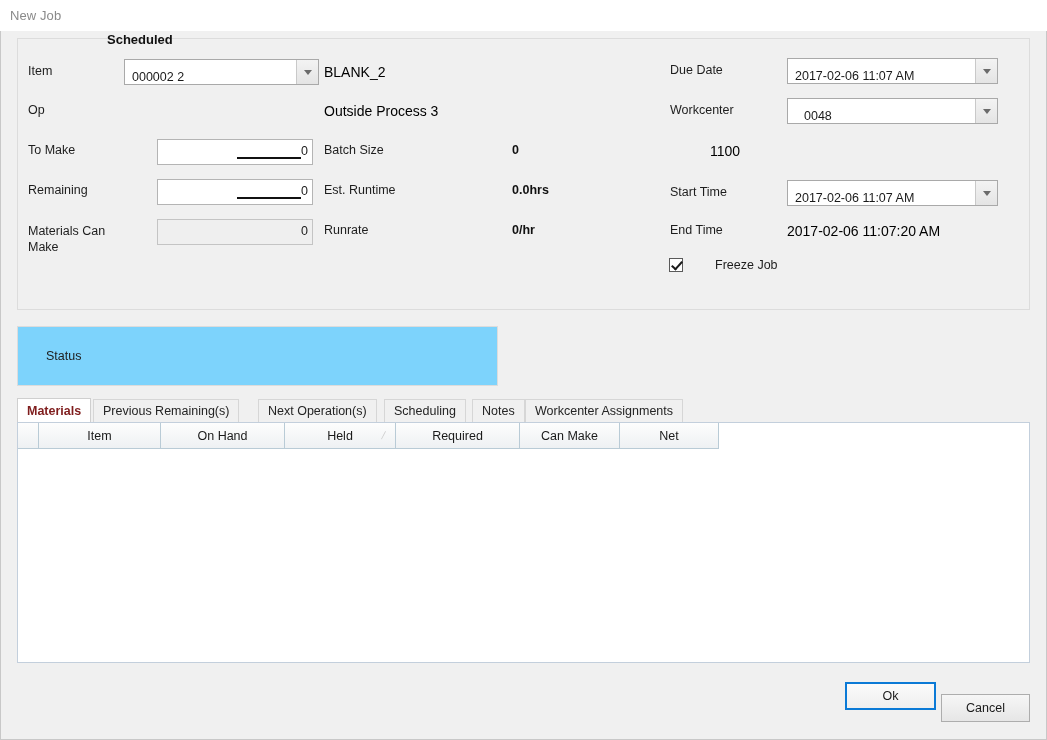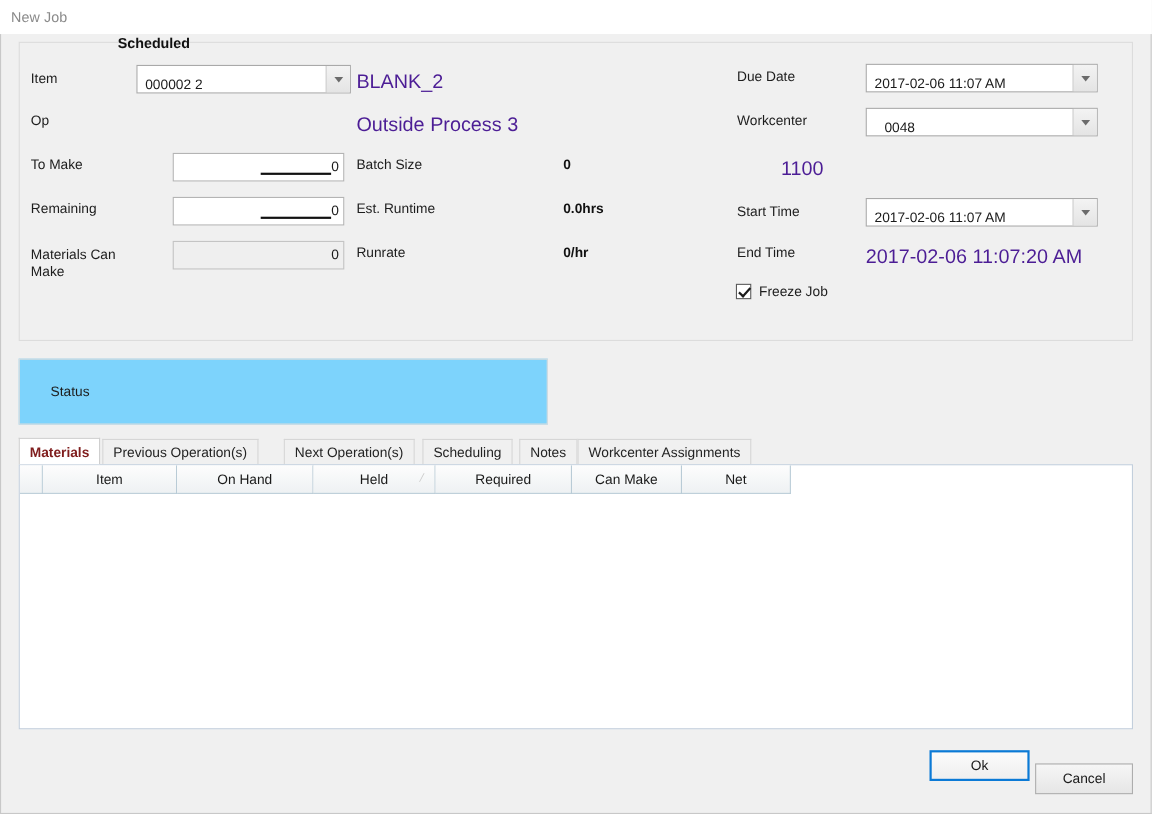--- a/index.html
+++ b/index.html
@@ -61,22 +61,22 @@
 
   .lbl {
     position: absolute;
     font-size: 12.5px;
     color: #1d1d1d;
     white-space: nowrap;
     line-height: 15px;
   }
   .lbl-dim {
     position: absolute;
-    font-size: 18px;
-    color: #4c1d95;
+    font-size: 14px;
+    color: #000000;
     white-space: nowrap;
   }
   .val-bold {
     position: absolute;
     font-size: 12.5px;
     font-weight: bold;
     color: #111111;
     white-space: nowrap;
   }
 
@@ -136,21 +136,21 @@
   .numbox .underline {
     position: absolute;
     right: 11px;
     bottom: 5px;
     width: 64px;
     height: 2px;
     background: #111111;
   }
 
   
-  #freeze-row { position: absolute; left: 669px; top: 258px; display: flex; align-items: flex-start; }
+  #freeze-row { position: absolute; left: 669px; top: 258px; display: flex; align-items: flex-start; gap: 25px; }
   .cbx {
     width: 14px; height: 14px;
     border: 1px solid #5a5a5a;
     background: #ffffff;
     box-sizing: border-box;
     position: relative;
     margin-right: 7px;
   }
   .cbx:after {
     content: "";
@@ -357,21 +357,21 @@
     <span id="freeze-lbl">Freeze Job</span>
   </div>
 
   <div id="status-panel">
     <div id="status-lbl">Status</div>
   </div>
   <div id="status-val">Scheduled</div>
 
   <div id="tabstrip">
     <div class="tab active" style="left:0px; top:-1px;">Materials</div>
-    <div class="tab" style="left:76px;">Previous Operation(s)</div>
+    <div class="tab" style="left:76px;">Previous Remaining(s)</div>
     <div class="tab" style="left:241px;">Next Operation(s)</div>
     <div class="tab" style="left:367px;">Scheduling</div>
     <div class="tab" style="left:455px;">Notes</div>
     <div class="tab" style="left:508px;">Workcenter Assignments</div>
   </div>
 
   <div id="grid">
     <div id="grid-header">
       <div class="rowsel-col"></div>
       <div class="gcol" style="width:122px;">Item</div>

